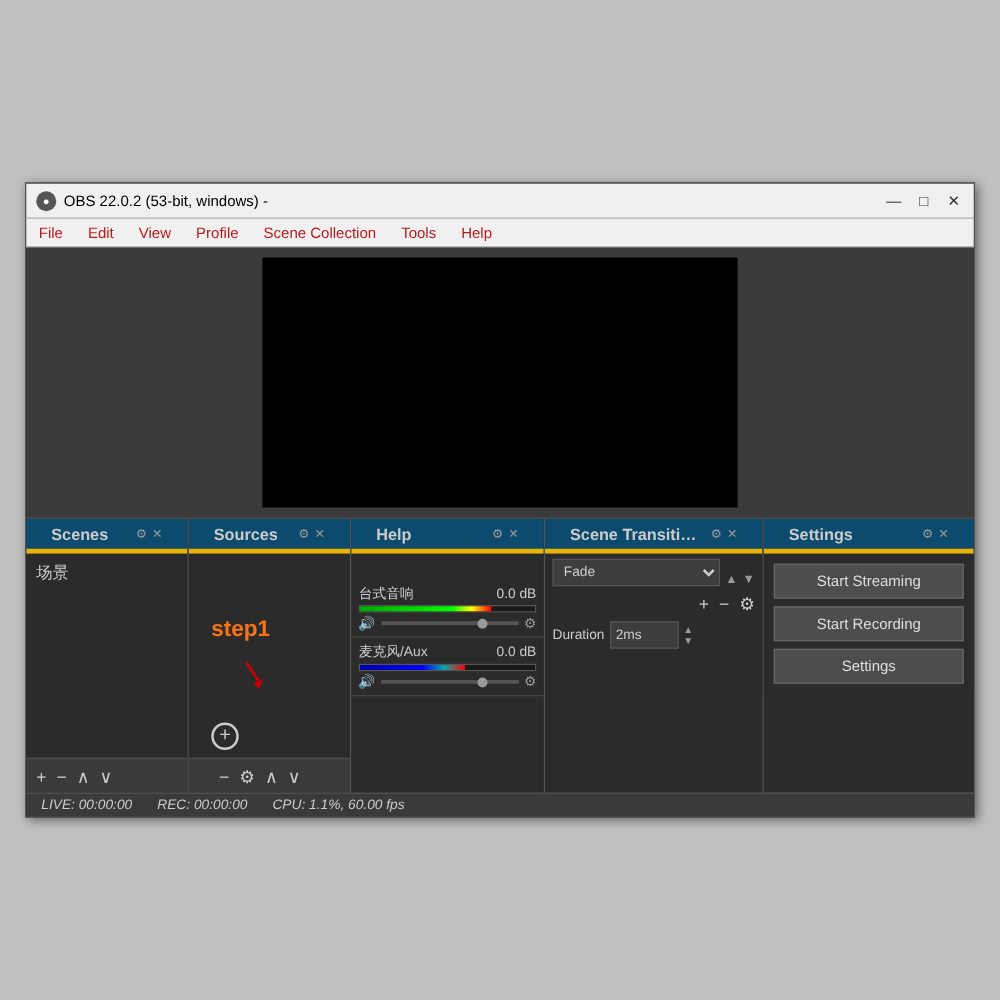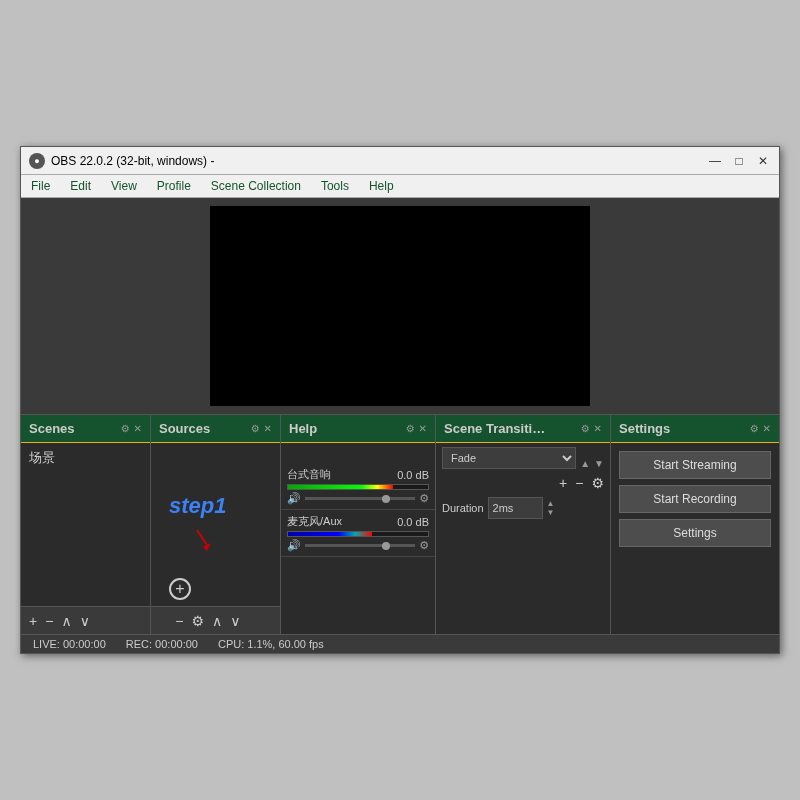--- a/index.html
+++ b/index.html
@@ -64,21 +64,21 @@
     .menu-bar {
       background: #f0f0f0;
       display: flex;
       padding: 2px 4px;
       gap: 8px;
       border-bottom: 1px solid #aaa;
     }
     .menu-item {
       padding: 2px 6px;
       font-size: 12px;
-      color: #14532d;
+      color: #b91c1c;
       cursor: pointer;
     }
     .preview-area {
       background: #3a3a3a;
       padding: 8px;
       display: flex;
       justify-content: center;
       align-items: center;
     }
     .preview-canvas {
@@ -97,26 +97,26 @@
       flex-direction: column;
       border-right: 1px solid #555;
       overflow: hidden;
     }
     .panel-scenes { width: 130px; }
     .panel-sources { width: 130px; justify-content: space-between; }
     .panel-mixer { width: 155px; }
     .panel-transitions { width: 175px; }
     .panel-controls { flex: 1; }
     .panel-header {
-      background: #14532d;
-      padding: 4px 8px;
+      background: #0c4a6e;
+      padding: 4px 20px;
       display: flex;
       align-items: center;
       justify-content: space-between;
-      border-bottom: 1px solid #eab308;
+      border-bottom: 4px solid #eab308;
       height: 28px;
     }
     .panel-title {
       color: #ccc;
       font-size: 13px;
       font-weight: bold;
     }
     .panel-header-icons {
       display: flex;
       gap: 4px;
@@ -309,32 +309,33 @@
     }
     
     .status-bar {
       background: #3a3a3a;
       border-top: 1px solid #555;
       padding: 3px 12px;
       display: flex;
       gap: 20px;
       color: #ccc;
       font-size: 11px;
+      font-style: italic;
     }
   </style>
 </head>
 <body>
 
 <div class="window">
 
   <div class="title-bar">
     <div class="title-bar-icon">
       <span>●</span>
     </div>
-    <span class="title-bar-text">OBS 22.0.2 (32-bit, windows) -</span>
+    <span class="title-bar-text">OBS 22.0.2 (53-bit, windows) -</span>
     <div class="title-bar-controls">
       <button class="title-bar-btn">—</button>
       <button class="title-bar-btn">□</button>
       <button class="title-bar-btn">✕</button>
     </div>
   </div>
 
   <div class="menu-bar">
     <span class="menu-item">File</span>
     <span class="menu-item">Edit</span>
@@ -372,21 +373,21 @@
 
     <div class="panel panel-sources">
       <div class="panel-header">
         <span class="panel-title">Sources</span>
         <div class="panel-header-icons">
           <span class="panel-header-icon">⚙</span>
           <span class="panel-header-icon">✕</span>
         </div>
       </div>
       <div class="panel-body" style="position:relative;">
-        <span class="step-label" style="position:absolute;top:50px;left:18px;color:#3b82f6;font-size:22px;font-weight:bold;font-style:italic;">step1</span>
+        <span class="step-label" style="position:absolute;top:50px;left:18px;color:#f97316;font-size:18px;font-weight:bold;">step1</span>
 
         <svg style="position:absolute;top:82px;left:36px;" width="30" height="30" viewBox="0 0 30 30">
           <line x1="10" y1="5" x2="20" y2="20" stroke="#cc0000" stroke-width="2"></line>
           <polygon points="16,22 24,18 20,26" fill="#cc0000"></polygon>
         </svg>
 
         <div style="position:absolute;bottom:6px;left:18px;width:22px;height:22px;border:2px solid #ccc;border-radius:50%;display:flex;align-items:center;justify-content:center;color:#ccc;font-size:16px;cursor:pointer;">+</div>
       </div>
       <div class="panel-footer">
         <button class="footer-btn" style="visibility:hidden;">+</button>

